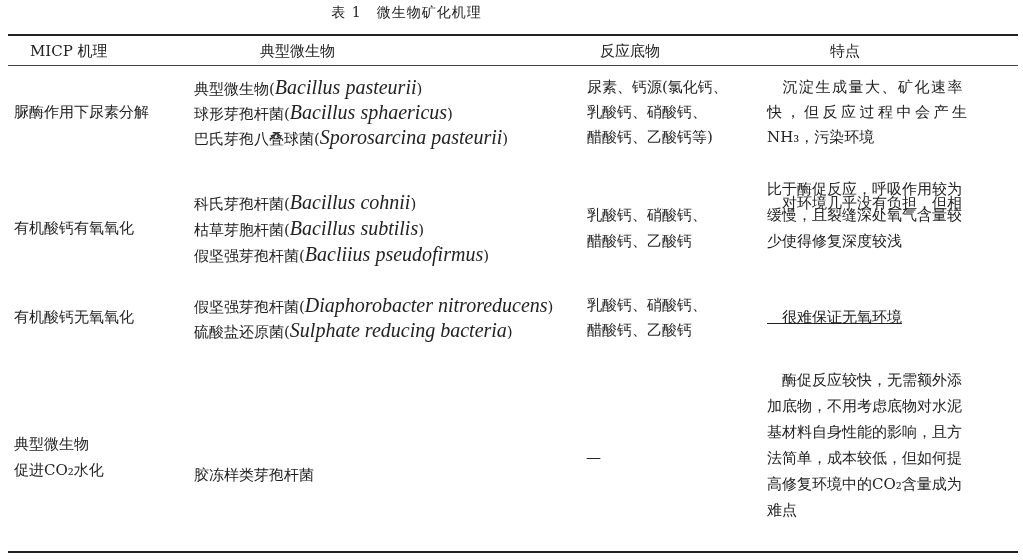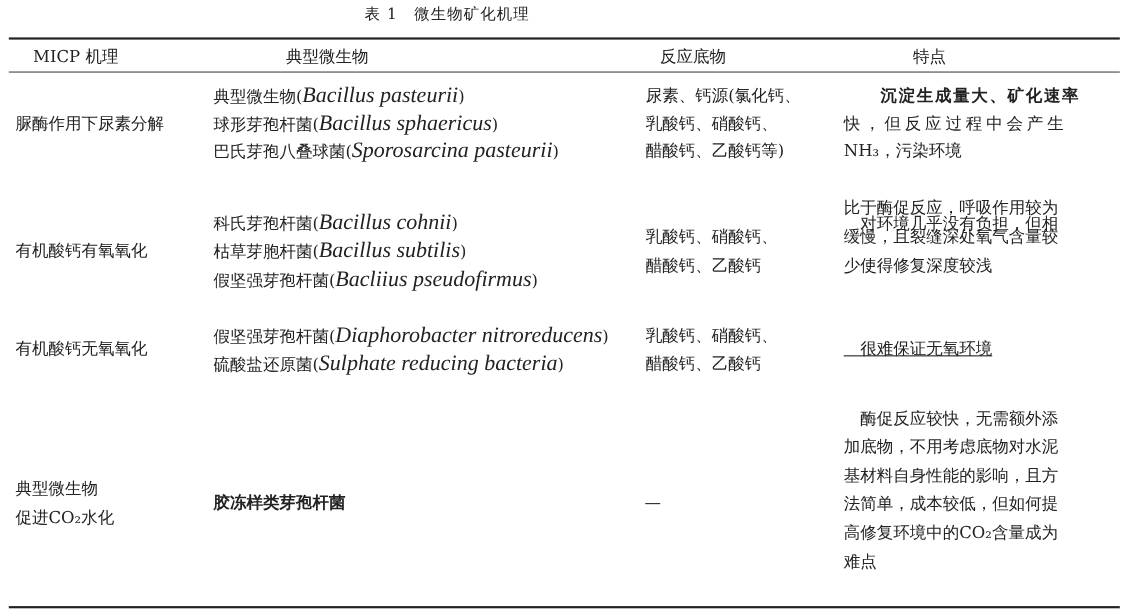--- a/index.html
+++ b/index.html
@@ -28,21 +28,21 @@
 <div class="rule-head"></div>
 
 <div>
   <div class="cell" style="left:14px;top:100px;">脲酶作用下尿素分解</div>
   <div class="cell" style="left:194px;top:75px;"><span>典型微生物</span>(<i>Bacillus pasteurii</i>)</div>
   <div class="cell" style="left:194px;top:100px;"><span>球形芽孢杆菌</span>(<i>Bacillus sphaericus</i>)</div>
   <div class="cell" style="left:194px;top:125px;"><span>巴氏芽孢八叠球菌</span>(<i>Sporosarcina pasteurii</i>)</div>
   <div class="cell" style="left:587px;top:75px;">尿素、钙源(氯化钙、</div>
   <div class="cell" style="left:587px;top:100px;">乳酸钙、硝酸钙、</div>
   <div class="cell" style="left:587px;top:125px;">醋酸钙、乙酸钙等)</div>
-  <div class="cell feat" style="left:784px;top:75px;letter-spacing:1.5px;font-weight:bold;">　沉淀生成量大、矿化速率</div>
+  <div class="cell feat" style="left:766px;top:75px;letter-spacing:1.5px;">　沉淀生成量大、矿化速率</div>
   <div class="cell feat" style="left:767px;top:100px;letter-spacing:3.5px;">快，但反应过程中会产生</div>
   <div class="cell feat" style="left:767px;top:125px;">NH₃，污染环境</div>
 </div>
 
 <div>
   <div class="cell" style="left:14px;top:216px;">有机酸钙有氧氧化</div>
   <div class="cell" style="left:194px;top:190px;"><span>科氏芽孢杆菌</span>(<i>Bacillus cohnii</i>)</div>
   <div class="cell" style="left:194px;top:216px;"><span>枯草芽胞杆菌</span>(<i>Bacillus subtilis</i>)</div>
   <div class="cell" style="left:194px;top:242px;"><span>假坚强芽孢杆菌</span>(<i>Bacliius pseudofirmus</i>)</div>
   <div class="cell" style="left:587px;top:203px;">乳酸钙、硝酸钙、</div>
@@ -58,21 +58,21 @@
   <div class="cell" style="left:194px;top:293px;"><span>假坚强芽孢杆菌</span>(<i>Diaphorobacter nitroreducens</i>)</div>
   <div class="cell" style="left:194px;top:318px;"><span>硫酸盐还原菌</span>(<i>Sulphate reducing bacteria</i>)</div>
   <div class="cell" style="left:587px;top:293px;">乳酸钙、硝酸钙、</div>
   <div class="cell" style="left:587px;top:318px;">醋酸钙、乙酸钙</div>
   <div class="cell feat" style="left:767px;top:305px;text-decoration:underline;">　很难保证无氧环境</div>
 </div>
 
 <div>
   <div class="cell" style="left:14px;top:432px;">典型微生物</div>
   <div class="cell" style="left:14px;top:458px;">促进CO₂水化</div>
-  <div class="cell" style="left:194px;top:445px;font-weight:bold;">胶冻样类芽孢杆菌</div>
+  <div class="cell" style="left:194px;top:463px;">胶冻样类芽孢杆菌</div>
   <div class="cell" style="left:586px;top:445px;">—</div>
   <div class="cell feat" style="left:767px;top:368px;">　酶促反应较快，无需额外添</div>
   <div class="cell feat" style="left:767px;top:394px;">加底物，不用考虑底物对水泥</div>
   <div class="cell feat" style="left:767px;top:420px;">基材料自身性能的影响，且方</div>
   <div class="cell feat" style="left:767px;top:446px;">法简单，成本较低，但如何提</div>
   <div class="cell feat" style="left:767px;top:472px;">高修复环境中的CO₂含量成为</div>
   <div class="cell feat" style="left:767px;top:498px;">难点</div>
 </div>
 
 <div class="rule-bot"></div>

